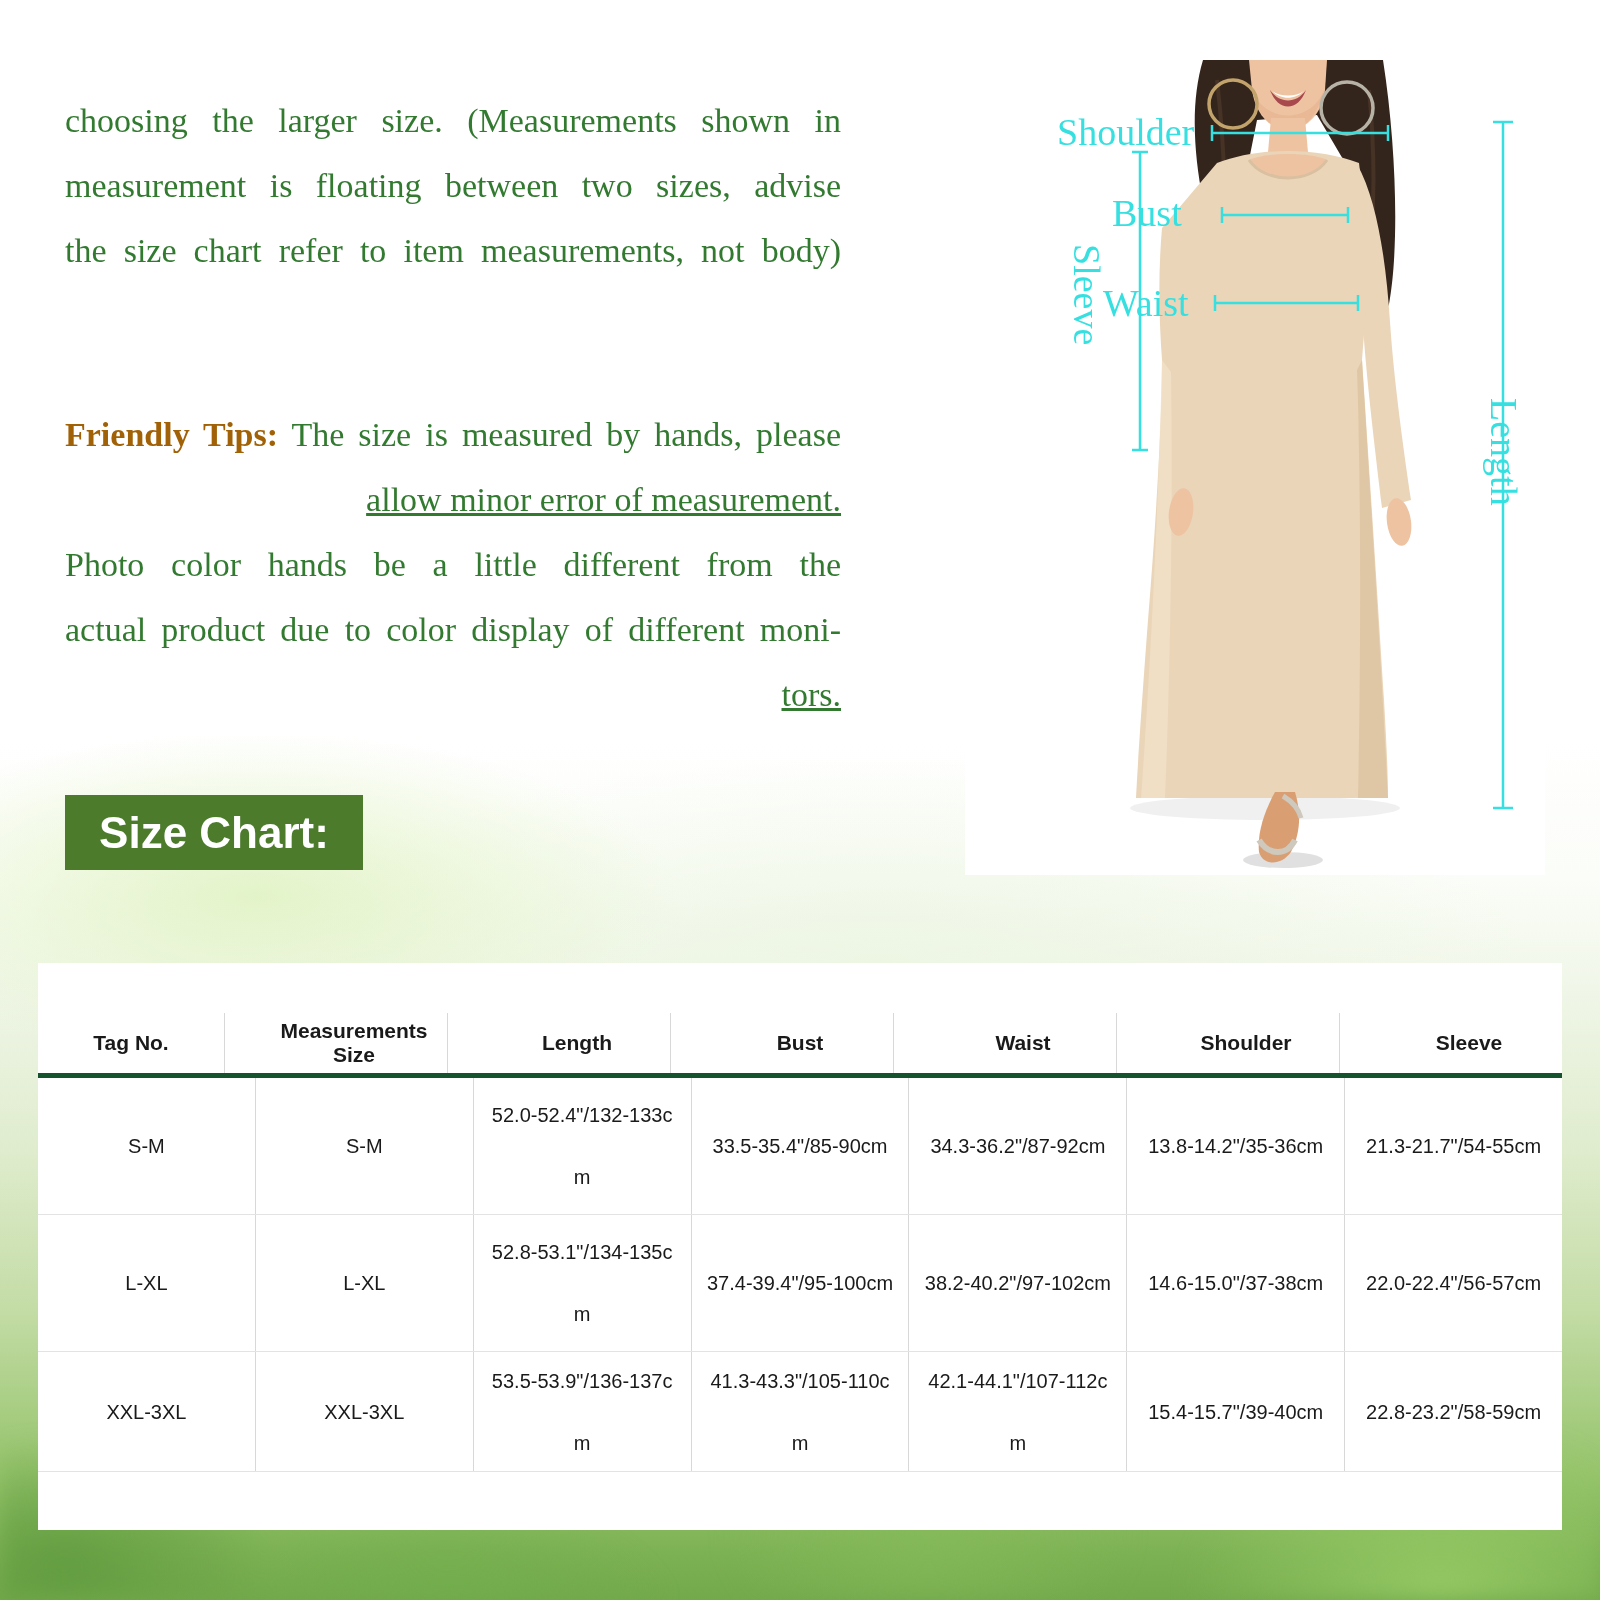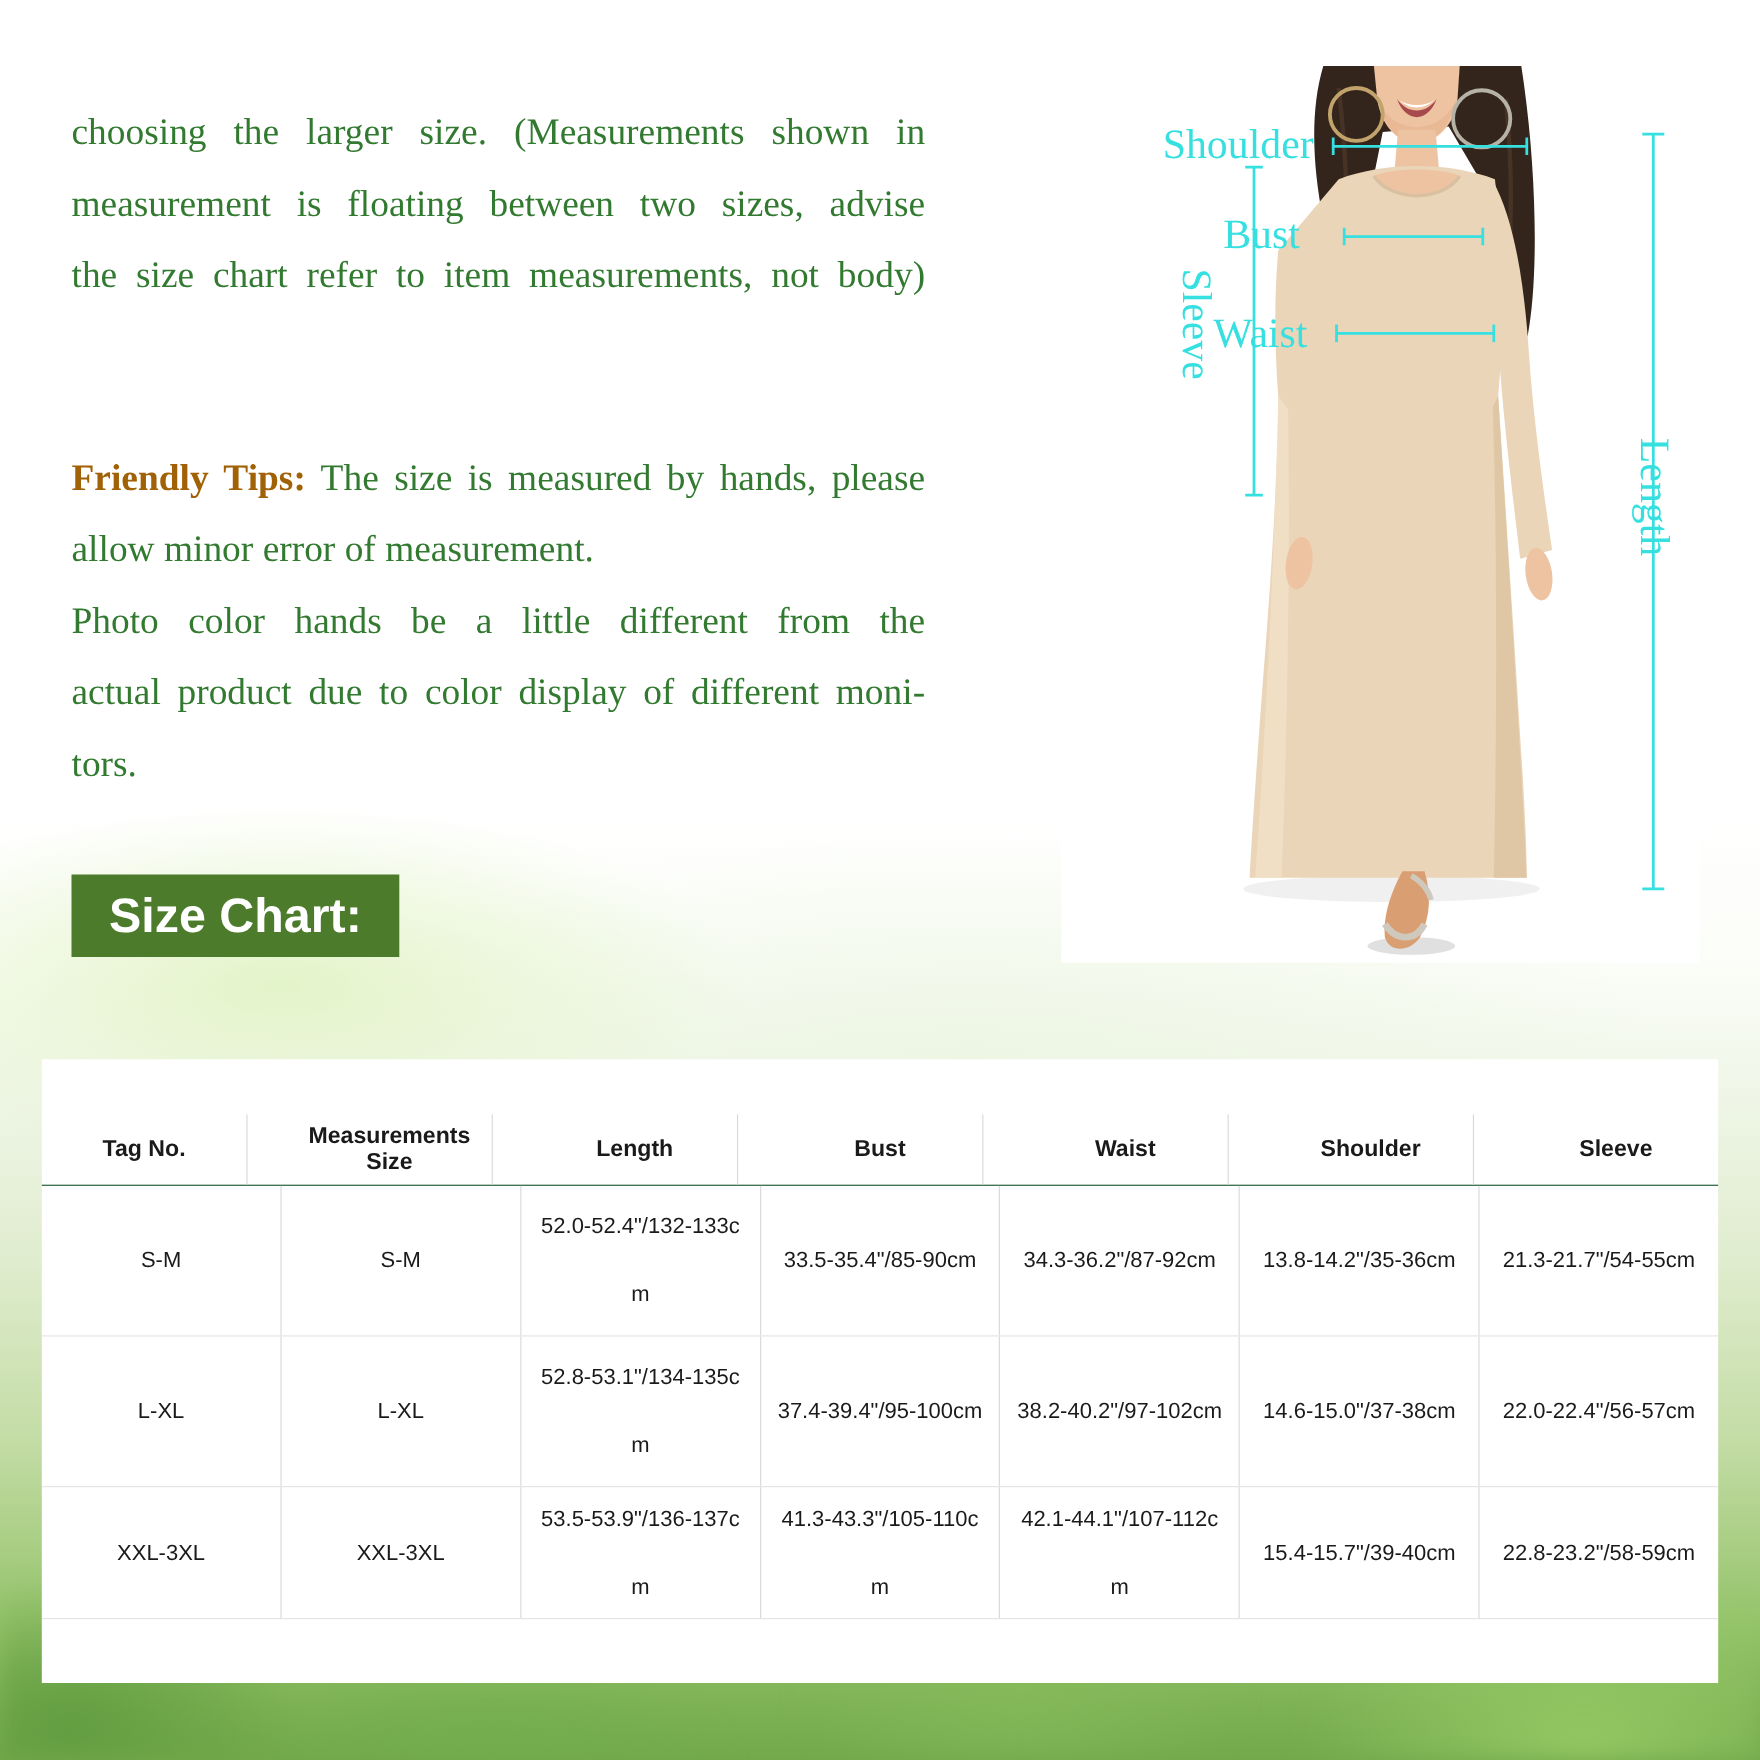--- a/index.html
+++ b/index.html
@@ -16,21 +16,21 @@
     background:
       radial-gradient(300px 190px at 4% 85%, rgba(95,154,63,.85), rgba(95,154,63,0) 70%),
       radial-gradient(340px 220px at 28% 120%, rgba(111,174,76,.8), rgba(111,174,76,0) 70%),
       radial-gradient(300px 190px at 58% 70%, rgba(134,187,90,.7), rgba(134,187,90,0) 70%),
       radial-gradient(360px 240px at 90% 95%, rgba(152,204,103,.85), rgba(152,204,103,0) 72%);
     filter:blur(10px);
   }
   
   .copy{position:absolute;color:#337a31;font-size:34px;line-height:65px;width:776px;}
   .copy .jline{text-align:justify;text-align-last:justify;}
-  .copy .lline{text-align:left;}
+  .copy .lline{text-align:right;text-decoration:underline;}
   #intro{left:65px;top:88px;}
   #tips{left:65px;top:402px;}
   .tips-label{color:#a16207;font-weight:bold;}
   
   .badge{
     position:absolute;left:65px;top:795px;width:298px;height:75px;
     background:#4c7b2b;display:flex;align-items:center;justify-content:center;
     font-family:"Liberation Sans",sans-serif;font-weight:bold;font-size:44px;color:#ffffff;
   }
   
@@ -40,21 +40,21 @@
     position:absolute;color:#36dfe0;font-family:"Liberation Serif",serif;
     font-size:38px;line-height:38px;white-space:nowrap;
   }
   .vert{writing-mode:vertical-rl;}
   
   .size-table{
     position:absolute;left:38px;top:963px;width:1524px;height:567px;background:#ffffff;
     box-sizing:border-box;padding-top:50px;font-family:"Liberation Sans",sans-serif;color:#1a1a1a;
   }
   .trow{display:flex;width:100%;box-sizing:border-box;}
-  .trow.hdr{height:65px;border-bottom:1px solid #14532d;gap:36px;}
+  .trow.hdr{height:65px;border-bottom:5px solid #14532d;gap:36px;}
   .trow.r1,.trow.r2{height:137px;border-bottom:1px solid #e3e3e3;}
   .trow.r3{height:120px;border-bottom:1px solid #e3e3e3;}
   .tcell{
     flex:1 1 0;display:flex;align-items:center;justify-content:center;text-align:center;
     border-right:1px solid #d8d8d8;box-sizing:border-box;
     font-size:20px;line-height:62px;white-space:pre-line;padding:0 6px;
   }
   .tcell:last-child{border-right:none;}
   .hdr .tcell{font-weight:bold;font-size:21px;line-height:24px;}
 </style>

